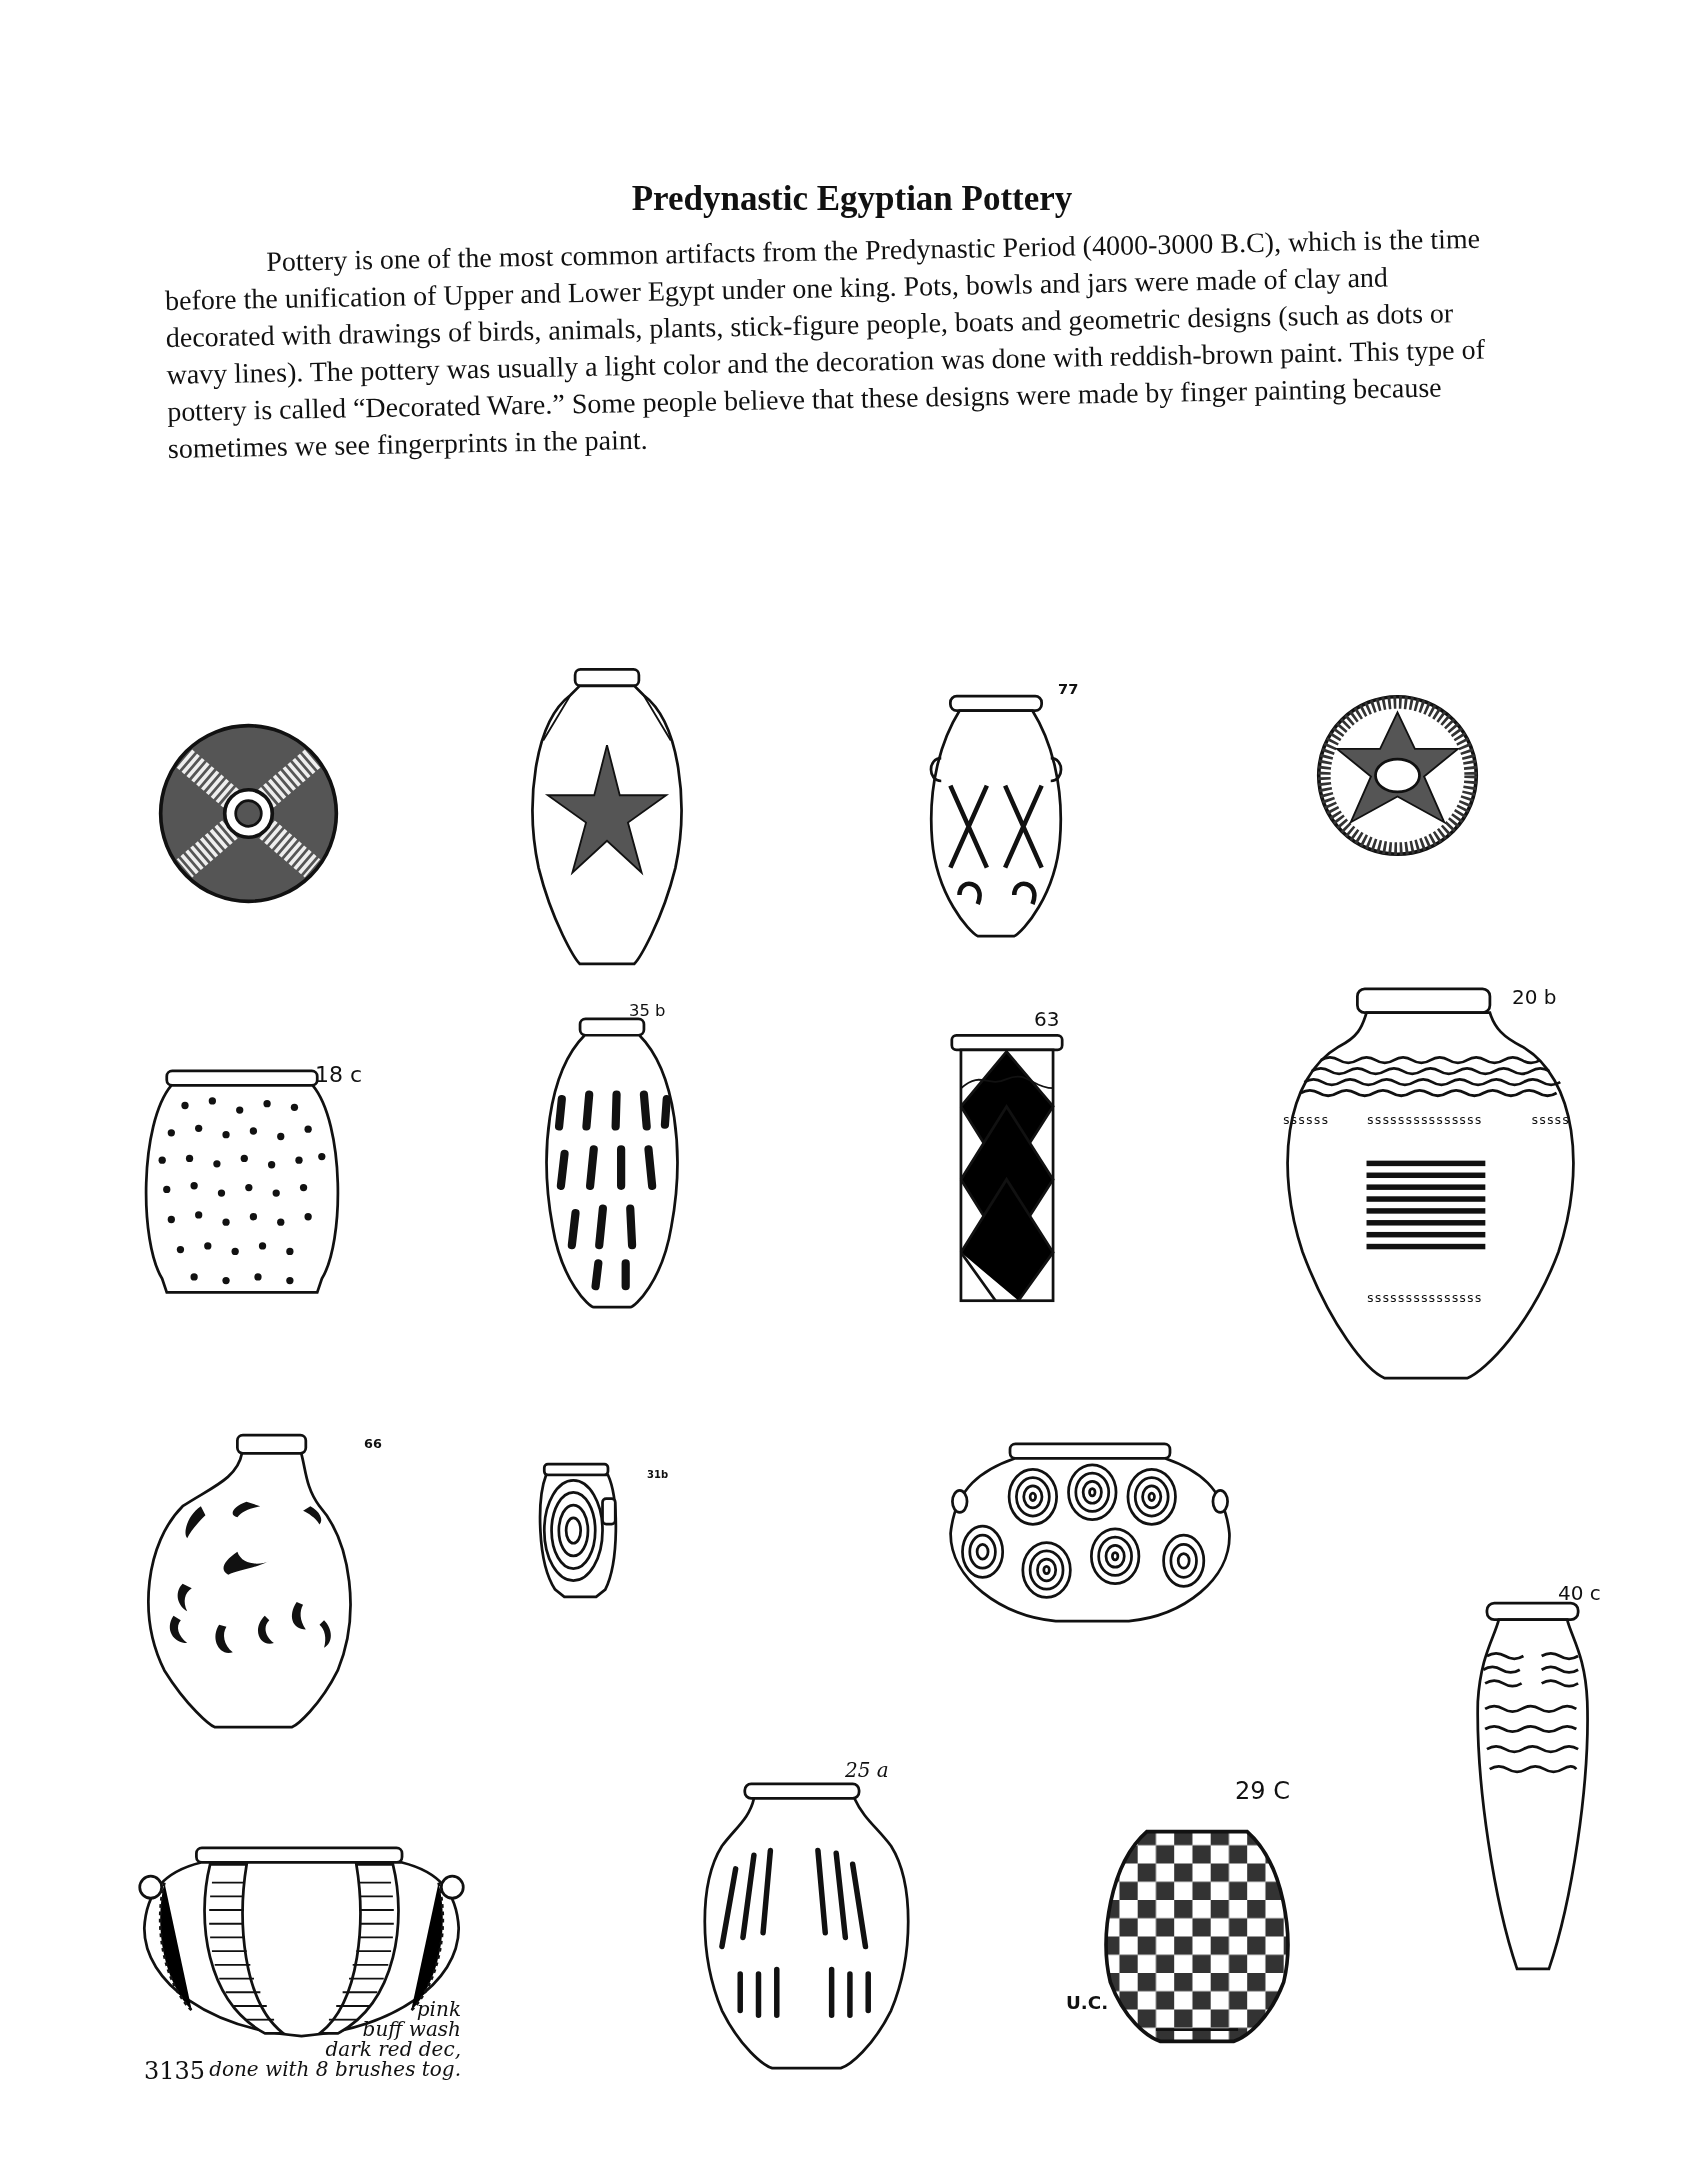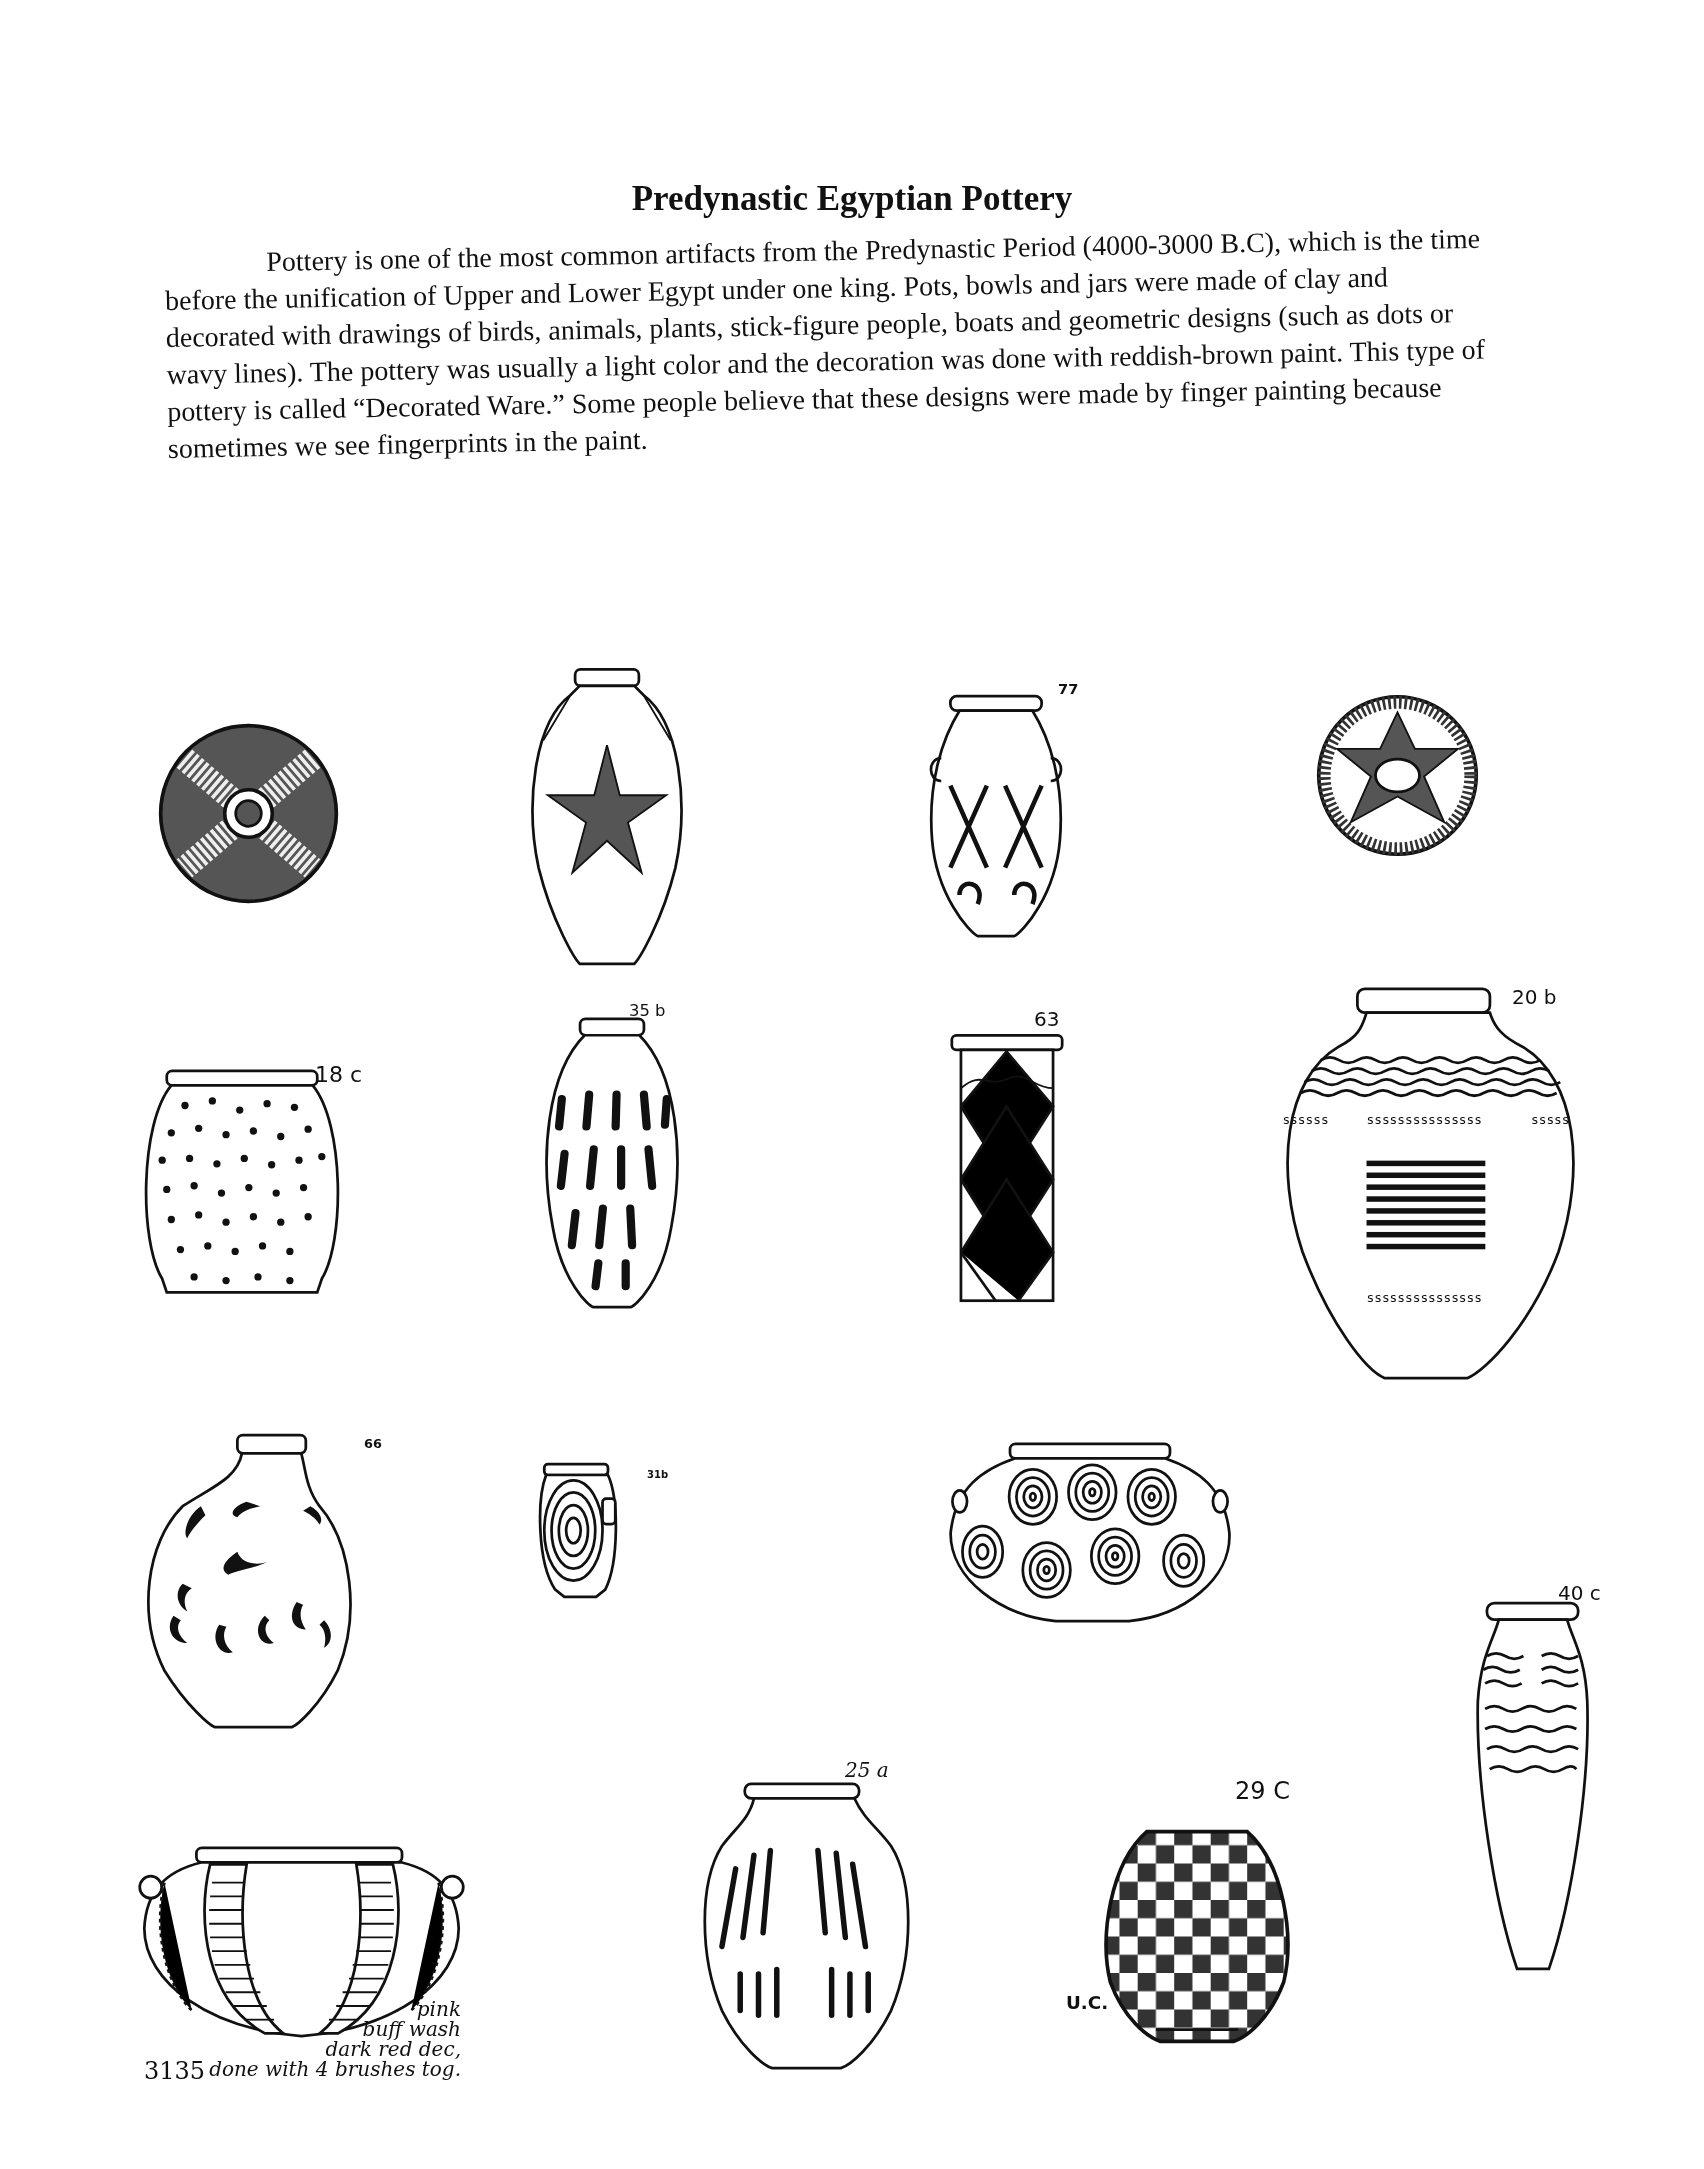--- a/index.html
+++ b/index.html
@@ -321,21 +321,21 @@
     <g stroke="#111" stroke-width="3" stroke-dasharray="4 4">
         <path d="M30 40 C18 90 30 150 60 180"></path>
         <path d="M330 40 C342 90 330 150 300 180"></path>
       </g>
   </svg>
 </div>
 <div class="lbl hand" style="left:144px;top:2025px;font-size:24px;font-style:normal;margin-top:32px;">3135</div>
 <div class="note" style="left:196px;top:1999px;width:265px;">pink
 buff wash
 dark red dec,
-done with 4 brushes tog.</div>
+done with 8 brushes tog.</div>
 
 <div class="pot" style="left:699px;top:1782px;width:215px;height:288px;">
   <svg viewBox="0 0 235 315">
     <rect x="50" y="2" width="125" height="16" rx="7" fill="#fff" stroke="#111" stroke-width="3"></rect>
     <path d="M60 18 C55 40 40 50 25 70 C0 110 0 190 25 250 C45 290 70 310 80 313 L155 313 C165 310 190 290 210 250 C235 190 235 110 210 70 C195 50 180 40 170 18 Z" fill="#fff" stroke="#111" stroke-width="3"></path>
     <g stroke="#111" stroke-width="6" stroke-linecap="round" fill="none">
       <path d="M40 95 L25 180 M60 80 L48 170 M78 75 L70 165"></path>
       <path d="M130 75 L138 165 M150 78 L160 170 M168 90 L182 180"></path>
       <path d="M45 210 L45 250 M65 210 L65 255 M85 205 L85 255"></path>
       <path d="M145 205 L145 255 M165 210 L165 255 M185 210 L185 250"></path>

